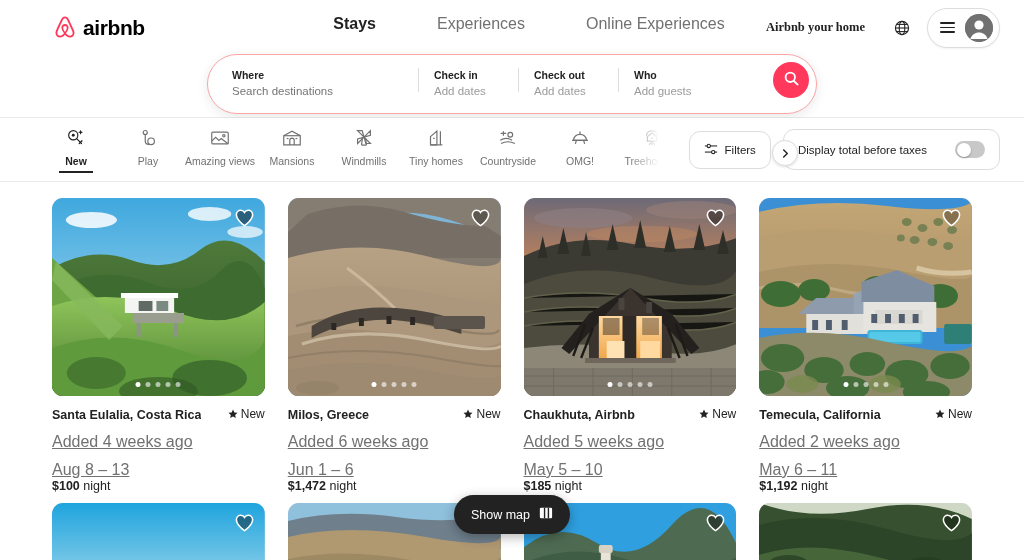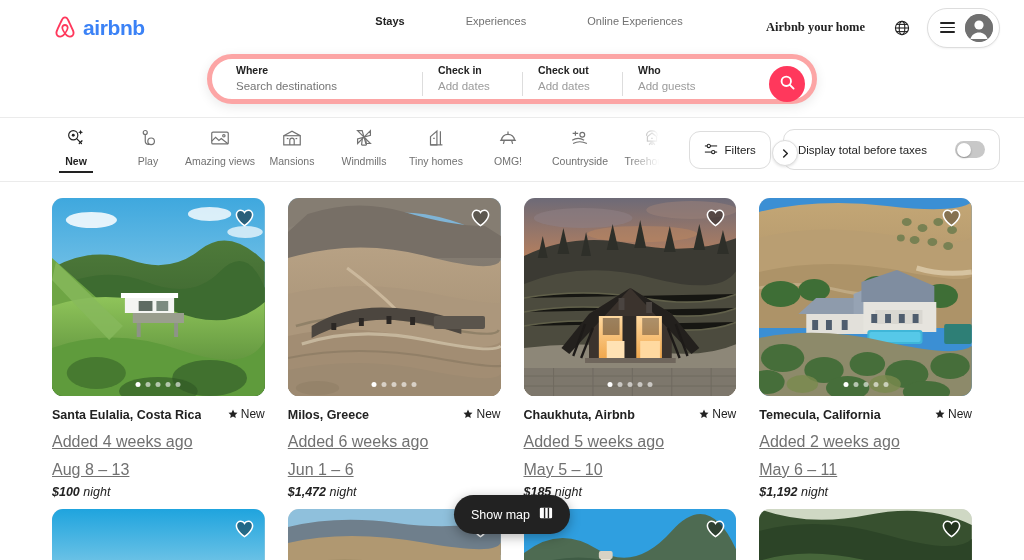--- a/index.html
+++ b/index.html
@@ -21,29 +21,29 @@
   }
   .header-top {
     display: flex; align-items: center;
     height: 55px;
     padding: 0 24px 0 52px;
   }
   .logo { display: flex; align-items: center; gap: 5px; color: #FF385C; }
   .logo svg { display: block; }
   .logo-word {
     font-size: 21px; font-weight: bold; letter-spacing: -0.4px;
-    color: #3b82f6;
+    color: #000000;
   }
   .nav-center {
     position: absolute; left: 0; right: 0; top: 15px;
     display: flex; justify-content: center; gap: 27px;
     pointer-events: none;
   }
   .nav-center > * { pointer-events: auto; }
-  .nav-item { font-size: 11px; color: #717171; cursor: pointer; margin-left: 34px; }
+  .nav-item { font-size: 16px; color: #717171; cursor: pointer; margin-left: 34px; }
   .nav-item.active { color: #222; font-weight: bold; }
 
   .header-right {
     margin-left: auto; display: flex; align-items: center; gap: 8px;
   }
   .host-link {
     font-size: 12.5px; font-weight: bold; color: #222;
     padding: 10px 12px; border-radius: 22px; cursor: pointer; font-family: Liberation Serif, serif;
   }
   .globe-btn {
@@ -61,23 +61,23 @@
   .hamburger span { display: block; width: 15px; height: 1.6px; background: #222; border-radius: 1px; }
   .avatar {
     width: 28px; height: 28px; border-radius: 50%;
     background: #717171; display: flex; align-items: center; justify-content: center;
     overflow: hidden;
   }
 
   
   .searchbar {
     position: absolute; left: 50%; transform: translateX(-50%);
-    top: 54px; width: 610px; height: 50px;
+    top: 54px; width: 610px; height: 60px;
     background: #ffffff;
-    border: 5px solid #fca5a5; border-radius: 30px;
+    border: 1px solid #fca5a5; border-radius: 30px;
     box-shadow: 0 3px 12px rgba(0,0,0,0.09);
     display: flex; align-items: center;
   }
   .search-seg {
     position: relative; display: flex; flex-direction: column;
     justify-content: center; height: 100%; padding: 0 16px;
   }
   .search-seg:not(:first-child)::before {
     content: ""; position: absolute; left: 0; top: 13px;
     width: 1px; height: 24px; background: #dddddd;
@@ -178,21 +178,21 @@
   .card-row1 { display: flex; align-items: baseline; }
   .card-title {
     font-size: 12.5px; font-weight: bold; color: #222;
     white-space: nowrap; overflow: hidden; text-overflow: ellipsis;
   }
   .card-new {
     margin-left: auto; font-size: 12px; color: #222;
     display: flex; align-items: center; gap: 3px; white-space: nowrap; padding-left: 6px;
   }
   .card-sub { font-size: 16px; color: #717171; line-height: 17px; margin-top: 11px; text-decoration: underline; }
-  .card-price { font-size: 12.5px; color: #222; margin-top: 7px; font-style: italic; }
+  .card-price { font-size: 12.5px; color: #222; margin-top: 1px; }
   .card-price b { font-weight: bold; }
 
   
   .grid2 {
     padding: 0 52px;
     display: grid; grid-template-columns: repeat(4, 1fr);
     gap: 23px;
     margin-top: 10px;
   }
   .card-img-2 { height: 110px; }
@@ -354,39 +354,39 @@
           <line x1="6" y1="19.5" x2="19" y2="19.5"></line>
             <line x1="9" y1="12.5" x2="10.6" y2="12.5"></line>
         </svg>
       </div>
       <div class="cat-label">Tiny homes</div>
     </div>
 
     <div class="cat">
       <div class="cat-ico">
         <svg width="22" height="22" viewBox="0 0 24 24" fill="none" stroke="currentColor" stroke-width="1.3">
+          <path d="M4 7h6M7 4.5v5"></path>
+            <circle cx="14.5" cy="8.5" r="2.6"></circle>
+          <path d="M3.5 14.5c4-2.5 9-2.5 13 0M4.5 18c4.5-2.4 10-2.4 15 0"></path>
+        </svg>
+      </div>
+      <div class="cat-label">Countryside</div>
+    </div>
+
+    <div class="cat">
+      <div class="cat-ico">
+        <svg width="22" height="22" viewBox="0 0 24 24" fill="none" stroke="currentColor" stroke-width="1.3">
           <path d="M5 14.5c0-3.9 3.1-6.5 7-6.5s7 2.6 7 6.5z"></path>
           <line x1="3.2" y1="14.5" x2="20.8" y2="14.5"></line>
           <line x1="8" y1="14.5" x2="7" y2="18.5"></line>
             <line x1="16" y1="14.5" x2="17" y2="18.5"></line>
           <line x1="12" y1="5" x2="12" y2="8"></line>
         </svg>
       </div>
       <div class="cat-label">OMG!</div>
-    </div>
-
-    <div class="cat">
-      <div class="cat-ico">
-        <svg width="22" height="22" viewBox="0 0 24 24" fill="none" stroke="currentColor" stroke-width="1.3">
-          <path d="M4 7h6M7 4.5v5"></path>
-            <circle cx="14.5" cy="8.5" r="2.6"></circle>
-          <path d="M3.5 14.5c4-2.5 9-2.5 13 0M4.5 18c4.5-2.4 10-2.4 15 0"></path>
-        </svg>
-      </div>
-      <div class="cat-label">Countryside</div>
     </div>
 
     <div class="cat">
       <div class="cat-ico">
         <svg width="22" height="22" viewBox="0 0 24 24" fill="none" stroke="currentColor" stroke-width="1.3">
           <path d="M7 10.5L12 6.5l5 4v5H7z"></path>
             <line x1="11" y1="12.5" x2="13" y2="12.5"></line>
           <path d="M12 15.5v4M9 19.5l1.6-2.6M15 19.5l-1.6-2.6"></path>
           <path d="M6 9.5c0-3 2.7-5.2 6-5.2s6 2.2 6 5.2"></path>
         </svg>

